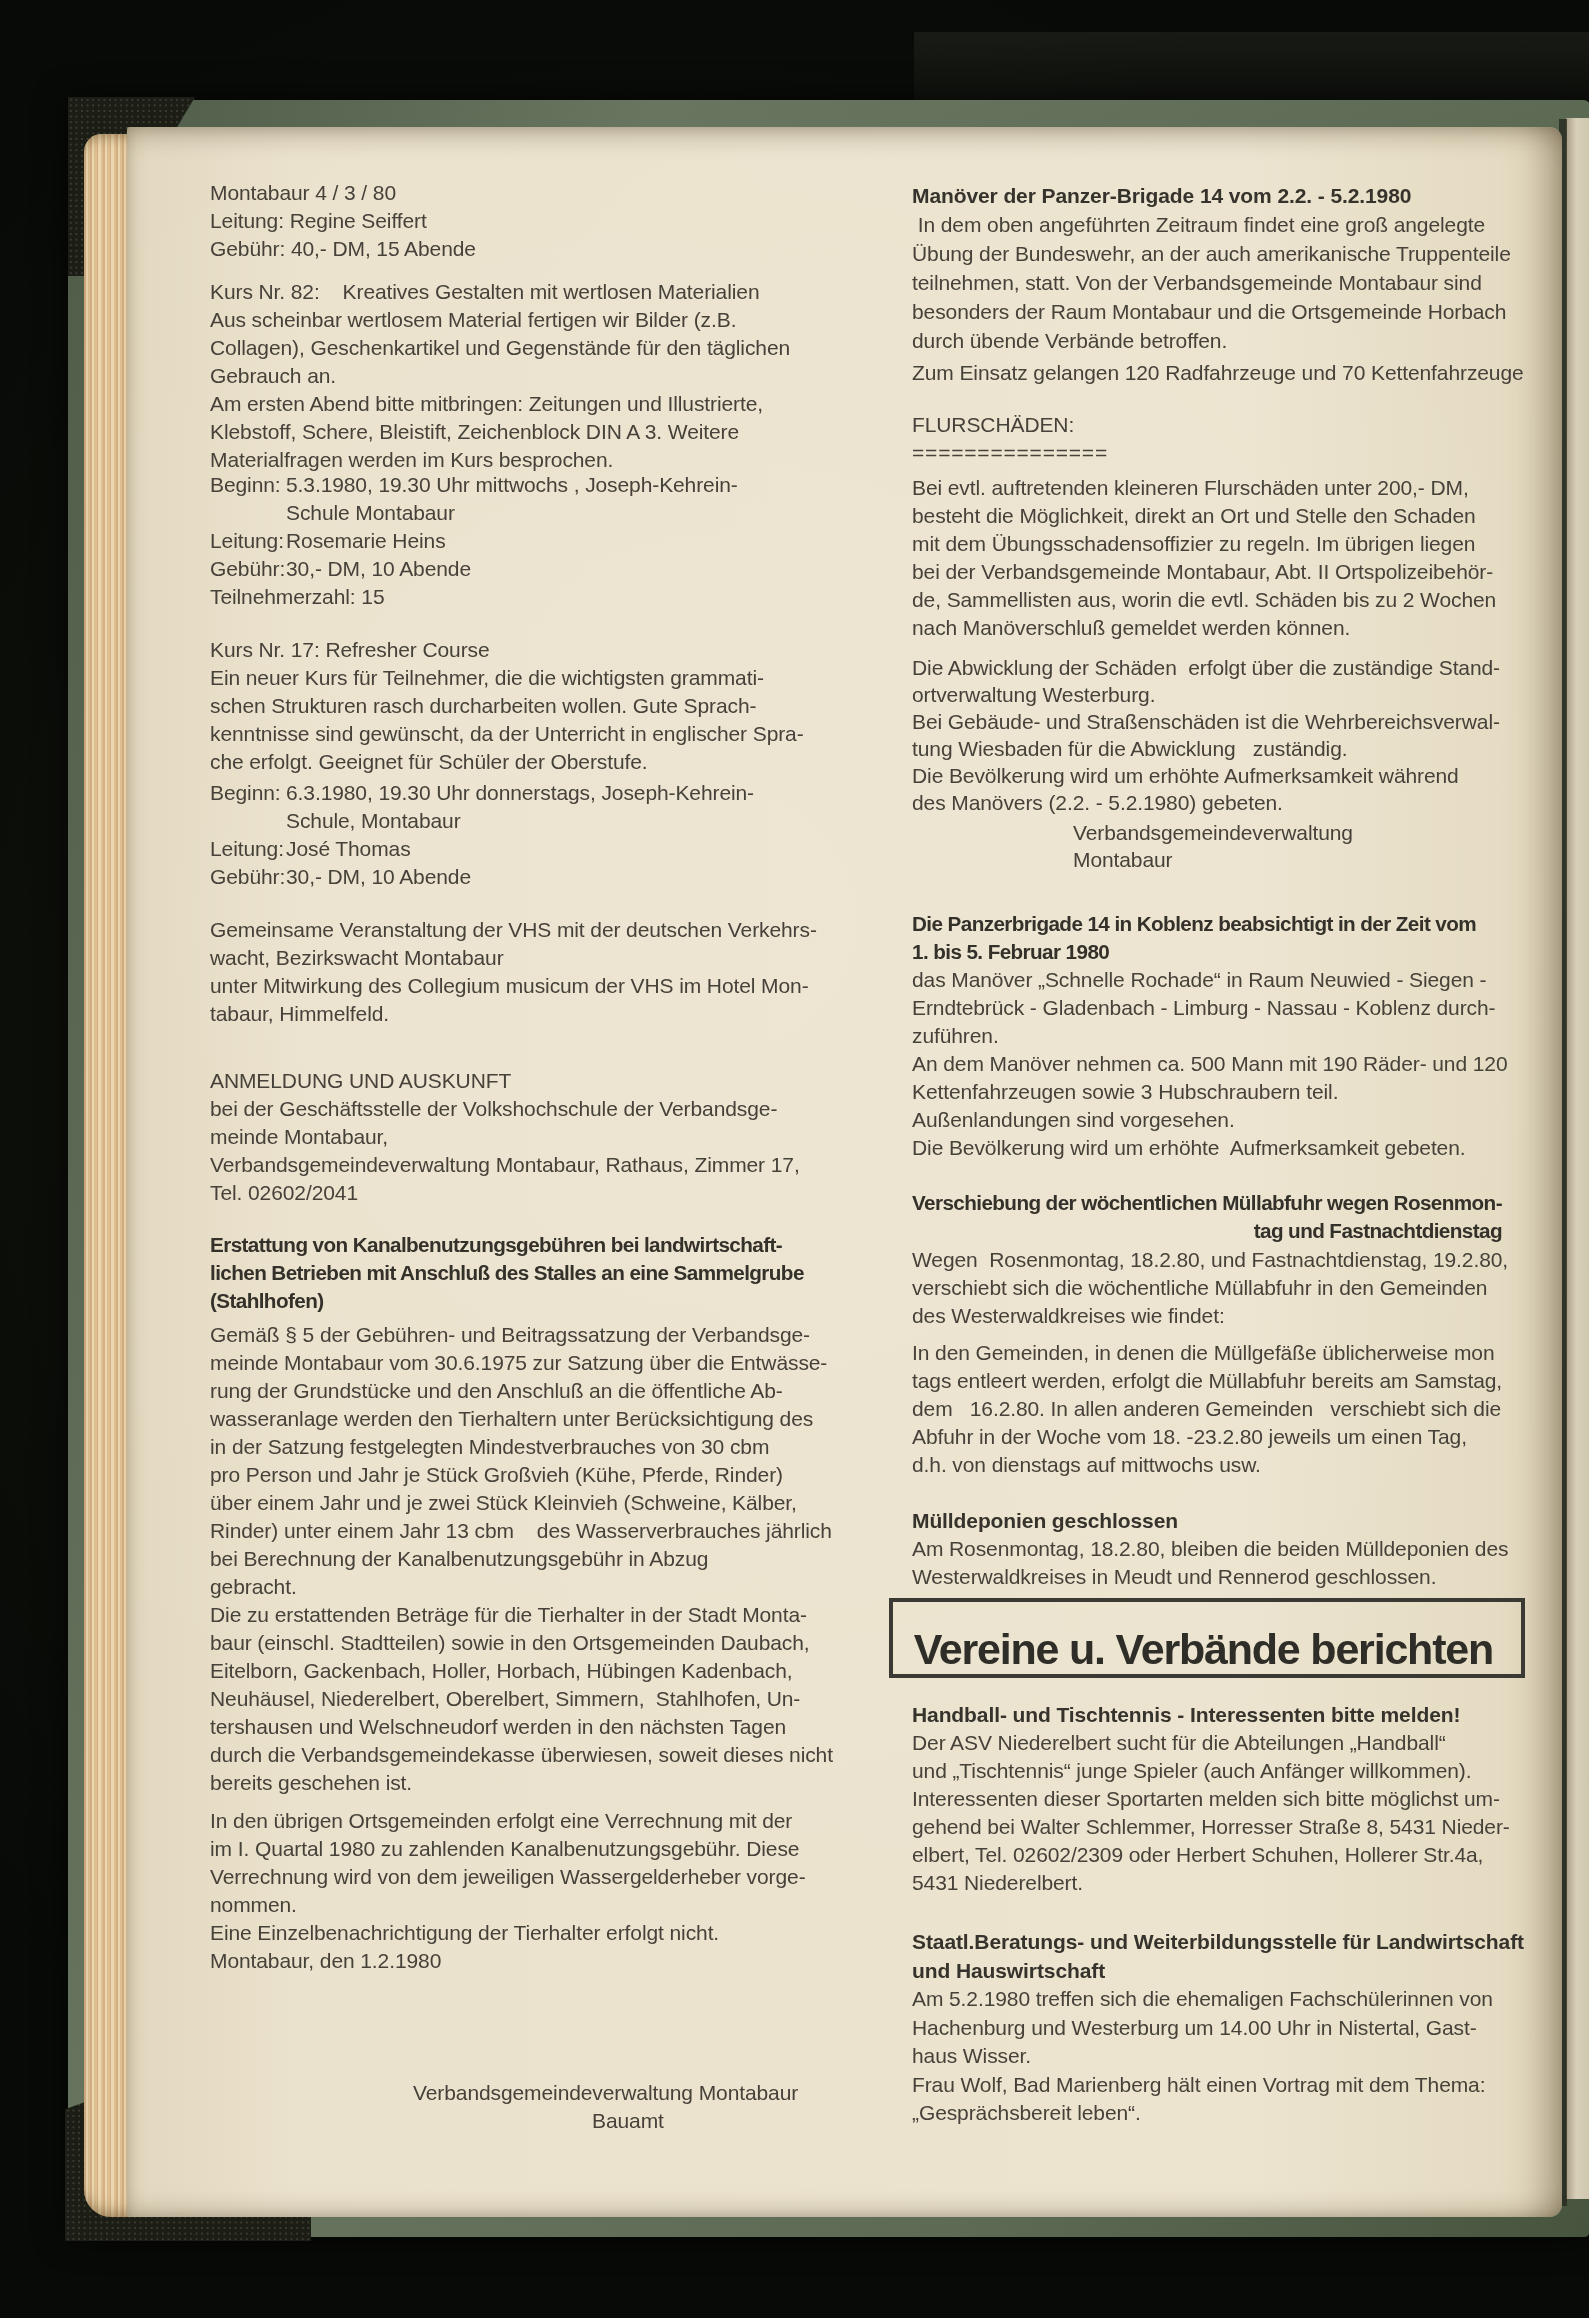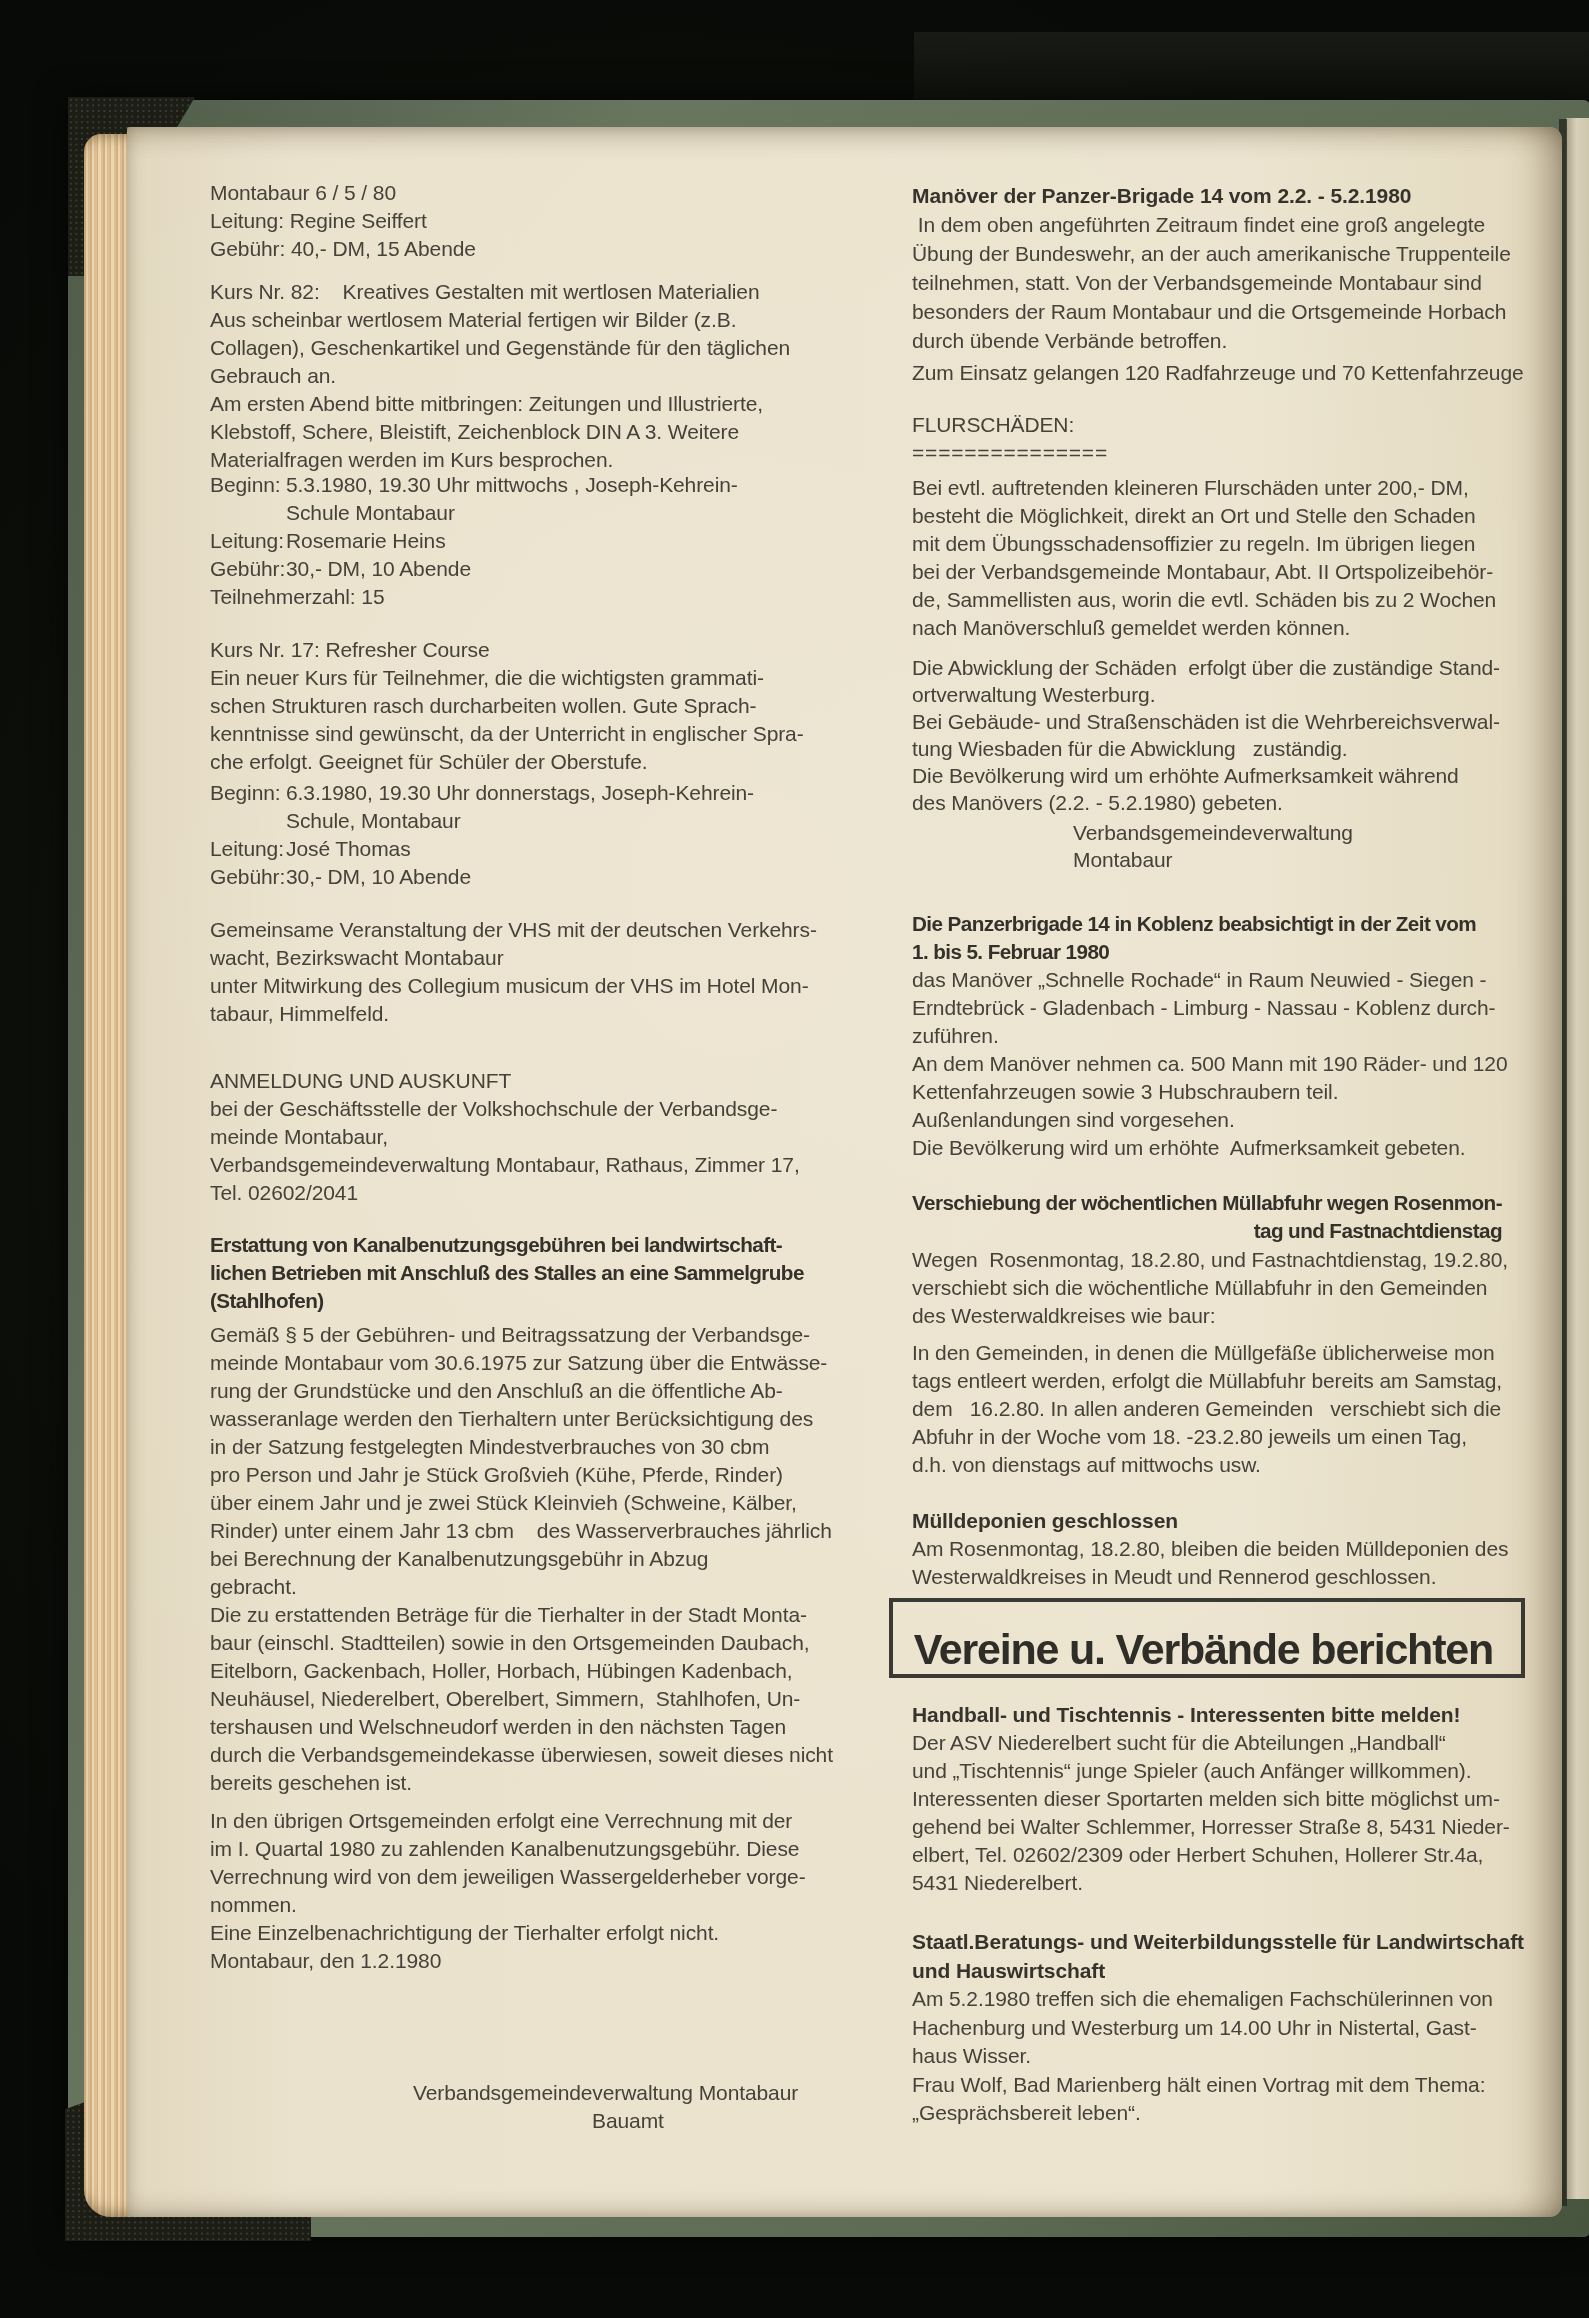--- a/index.html
+++ b/index.html
@@ -69,21 +69,21 @@
 <div class="gloss"></div>
 <div class="page2"></div>
 <div class="gutter"></div>
 <div class="edge-stack"></div>
 
 <div class="page">
   <div class="vbox">
     <span>Vereine u. Verbände berichten</span>
   </div>
 <div class="col" style="left: 83px; width: 699px;">
-      <div class="blk" style="top: 52px;"><div class="ln">Montabaur 6 / 5 / 80</div><div class="ln">Leitung: Regine Seiffert</div><div class="ln">Gebühr: 40,- DM, 15 Abende</div></div>
+      <div class="blk" style="top: 52px;"><div class="ln">Montabaur 4 / 3 / 80</div><div class="ln">Leitung: Regine Seiffert</div><div class="ln">Gebühr: 40,- DM, 15 Abende</div></div>
       <div class="blk" style="top: 151px;"><div class="ln">Kurs Nr. 82:    Kreatives Gestalten mit wertlosen Materialien</div><div class="ln">Aus scheinbar wertlosem Material fertigen wir Bilder (z.B.</div><div class="ln">Collagen), Geschenkartikel und Gegenstände für den täglichen</div><div class="ln">Gebrauch an.</div><div class="ln">Am ersten Abend bitte mitbringen: Zeitungen und Illustrierte,</div><div class="ln">Klebstoff, Schere, Bleistift, Zeichenblock DIN A 3. Weitere</div><div class="ln">Materialfragen werden im Kurs besprochen.</div></div>
       <div class="blk" style="top: 344px;"><div class="ln" style="padding-left: 76px;"><span class="lbl">Beginn:</span><span>5.3.1980, 19.30 Uhr mittwochs , Joseph-Kehrein-</span></div><div class="ln" style="padding-left: 76px;"><span>Schule Montabaur</span></div><div class="ln" style="padding-left: 76px;"><span class="lbl">Leitung:</span><span>Rosemarie Heins</span></div><div class="ln" style="padding-left: 76px;"><span class="lbl">Gebühr:</span><span>30,- DM, 10 Abende</span></div><div class="ln"><span>Teilnehmerzahl: 15</span></div></div>
       <div class="blk" style="top: 509px;"><div class="ln">Kurs Nr. 17: Refresher Course</div><div class="ln">Ein neuer Kurs für Teilnehmer, die die wichtigsten grammati-</div><div class="ln">schen Strukturen rasch durcharbeiten wollen. Gute Sprach-</div><div class="ln">kenntnisse sind gewünscht, da der Unterricht in englischer Spra-</div><div class="ln">che erfolgt. Geeignet für Schüler der Oberstufe.</div></div>
       <div class="blk" style="top: 652px;"><div class="ln" style="padding-left: 76px;"><span class="lbl">Beginn:</span><span>6.3.1980, 19.30 Uhr donnerstags, Joseph-Kehrein-</span></div><div class="ln" style="padding-left: 76px;"><span>Schule, Montabaur</span></div><div class="ln" style="padding-left: 76px;"><span class="lbl">Leitung:</span><span>José Thomas</span></div><div class="ln" style="padding-left: 76px;"><span class="lbl">Gebühr:</span><span>30,- DM, 10 Abende</span></div></div>
       <div class="blk" style="top: 789px;"><div class="ln">Gemeinsame Veranstaltung der VHS mit der deutschen Verkehrs-</div><div class="ln">wacht, Bezirkswacht Montabaur</div><div class="ln">unter Mitwirkung des Collegium musicum der VHS im Hotel Mon-</div><div class="ln">tabaur, Himmelfeld.</div></div>
       <div class="blk" style="top: 940px;"><div class="ln">ANMELDUNG UND AUSKUNFT</div><div class="ln">bei der Geschäftsstelle der Volkshochschule der Verbandsge-</div><div class="ln">meinde Montabaur,</div><div class="ln">Verbandsgemeindeverwaltung Montabaur, Rathaus, Zimmer 17,</div><div class="ln">Tel. 02602/2041</div></div>
       <div class="blk h" style="top: 1104px;"><div class="ln">Erstattung von Kanalbenutzungsgebühren bei landwirtschaft-</div><div class="ln">lichen Betrieben mit Anschluß des Stalles an eine Sammelgrube</div><div class="ln">(Stahlhofen)</div></div>
       <div class="blk" style="top: 1194px;"><div class="ln">Gemäß § 5 der Gebühren- und Beitragssatzung der Verbandsge-</div><div class="ln">meinde Montabaur vom 30.6.1975 zur Satzung über die Entwässe-</div><div class="ln">rung der Grundstücke und den Anschluß an die öffentliche Ab-</div><div class="ln">wasseranlage werden den Tierhaltern unter Berücksichtigung des</div><div class="ln">in der Satzung festgelegten Mindestverbrauches von 30 cbm</div><div class="ln">pro Person und Jahr je Stück Großvieh (Kühe, Pferde, Rinder)</div><div class="ln">über einem Jahr und je zwei Stück Kleinvieh (Schweine, Kälber,</div><div class="ln">Rinder) unter einem Jahr 13 cbm    des Wasserverbrauches jährlich</div><div class="ln">bei Berechnung der Kanalbenutzungsgebühr in Abzug</div><div class="ln">gebracht.</div><div class="ln">Die zu erstattenden Beträge für die Tierhalter in der Stadt Monta-</div><div class="ln">baur (einschl. Stadtteilen) sowie in den Ortsgemeinden Daubach,</div><div class="ln">Eitelborn, Gackenbach, Holler, Horbach, Hübingen Kadenbach,</div><div class="ln">Neuhäusel, Niederelbert, Oberelbert, Simmern,  Stahlhofen, Un-</div><div class="ln">tershausen und Welschneudorf werden in den nächsten Tagen</div><div class="ln">durch die Verbandsgemeindekasse überwiesen, soweit dieses nicht</div><div class="ln">bereits geschehen ist.</div></div>
       <div class="blk" style="top: 1680px;"><div class="ln">In den übrigen Ortsgemeinden erfolgt eine Verrechnung mit der</div><div class="ln">im I. Quartal 1980 zu zahlenden Kanalbenutzungsgebühr. Diese</div><div class="ln">Verrechnung wird von dem jeweiligen Wassergelderheber vorge-</div><div class="ln">nommen.</div><div class="ln">Eine Einzelbenachrichtigung der Tierhalter erfolgt nicht.</div><div class="ln">Montabaur, den 1.2.1980</div></div>
       <div class="blk" style="top: 1952px;"><div class="ln" style="padding-left: 203px;"><span>Verbandsgemeindeverwaltung Montabaur</span></div><div class="ln" style="padding-left: 382px;"><span>Bauamt</span></div></div>
@@ -91,20 +91,20 @@
     <div class="col" style="left: 785px; width: 795px;">
       <div class="blk" style="top: 54px; line-height: 29px;"><div class="ln bold"><span>Manöver der Panzer-Brigade 14 vom 2.2. - 5.2.1980</span></div><div class="ln"> In dem oben angeführten Zeitraum findet eine groß angelegte</div><div class="ln">Übung der Bundeswehr, an der auch amerikanische Truppenteile</div><div class="ln">teilnehmen, statt. Von der Verbandsgemeinde Montabaur sind</div><div class="ln">besonders der Raum Montabaur und die Ortsgemeinde Horbach</div><div class="ln">durch übende Verbände betroffen.</div></div>
       <div class="blk" style="top: 232px;"><div class="ln">Zum Einsatz gelangen 120 Radfahrzeuge und 70 Kettenfahrzeuge</div></div>
       <div class="blk" style="top: 284px;"><div class="ln">FLURSCHÄDEN:</div><div class="ln rule"><span>===============</span></div></div>
       <div class="blk" style="top: 347px; line-height: 28px;"><div class="ln">Bei evtl. auftretenden kleineren Flurschäden unter 200,- DM,</div><div class="ln">besteht die Möglichkeit, direkt an Ort und Stelle den Schaden</div><div class="ln">mit dem Übungsschadensoffizier zu regeln. Im übrigen liegen</div><div class="ln">bei der Verbandsgemeinde Montabaur, Abt. II Ortspolizeibehör-</div><div class="ln">de, Sammellisten aus, worin die evtl. Schäden bis zu 2 Wochen</div><div class="ln">nach Manöverschluß gemeldet werden können.</div></div>
       <div class="blk" style="top: 527px; line-height: 27px;"><div class="ln">Die Abwicklung der Schäden  erfolgt über die zuständige Stand-</div><div class="ln">ortverwaltung Westerburg.</div><div class="ln">Bei Gebäude- und Straßenschäden ist die Wehrbereichsverwal-</div><div class="ln">tung Wiesbaden für die Abwicklung   zuständig.</div><div class="ln">Die Bevölkerung wird um erhöhte Aufmerksamkeit während</div><div class="ln">des Manövers (2.2. - 5.2.1980) gebeten.</div></div>
       <div class="blk" style="top: 692px; line-height: 27px;"><div class="ln" style="padding-left: 161px;"><span>Verbandsgemeindeverwaltung</span></div><div class="ln" style="padding-left: 161px;"><span>Montabaur</span></div></div>
       <div class="blk h" style="top: 783px; line-height: 28px;"><div class="ln">Die Panzerbrigade 14 in Koblenz beabsichtigt in der Zeit vom</div><div class="ln">1. bis 5. Februar 1980</div></div>
       <div class="blk" style="top: 839px; line-height: 28px;"><div class="ln">das Manöver „Schnelle Rochade“ in Raum Neuwied - Siegen -</div><div class="ln">Erndtebrück - Gladenbach - Limburg - Nassau - Koblenz durch-</div><div class="ln">zuführen.</div><div class="ln">An dem Manöver nehmen ca. 500 Mann mit 190 Räder- und 120</div><div class="ln">Kettenfahrzeugen sowie 3 Hubschraubern teil.</div><div class="ln">Außenlandungen sind vorgesehen.</div><div class="ln">Die Bevölkerung wird um erhöhte  Aufmerksamkeit gebeten.</div></div>
       <div class="blk h" style="top: 1062px; line-height: 28px; text-align: right;"><div class="ln">Verschiebung der wöchentlichen Müllabfuhr wegen Rosenmon-</div><div class="ln">tag und Fastnachtdienstag</div></div>
-      <div class="blk" style="top: 1119px; line-height: 28px;"><div class="ln">Wegen  Rosenmontag, 18.2.80, und Fastnachtdienstag, 19.2.80,</div><div class="ln">verschiebt sich die wöchentliche Müllabfuhr in den Gemeinden</div><div class="ln">des Westerwaldkreises wie baur:</div></div>
+      <div class="blk" style="top: 1119px; line-height: 28px;"><div class="ln">Wegen  Rosenmontag, 18.2.80, und Fastnachtdienstag, 19.2.80,</div><div class="ln">verschiebt sich die wöchentliche Müllabfuhr in den Gemeinden</div><div class="ln">des Westerwaldkreises wie findet:</div></div>
       <div class="blk" style="top: 1212px; line-height: 28px;"><div class="ln">In den Gemeinden, in denen die Müllgefäße üblicherweise mon</div><div class="ln">tags entleert werden, erfolgt die Müllabfuhr bereits am Samstag,</div><div class="ln">dem   16.2.80. In allen anderen Gemeinden   verschiebt sich die</div><div class="ln">Abfuhr in der Woche vom 18. -23.2.80 jeweils um einen Tag,</div><div class="ln">d.h. von dienstags auf mittwochs usw.</div></div>
       <div class="blk" style="top: 1380px; line-height: 28px;"><div class="ln bold"><span>Mülldeponien geschlossen</span></div><div class="ln">Am Rosenmontag, 18.2.80, bleiben die beiden Mülldeponien des</div><div class="ln">Westerwaldkreises in Meudt und Rennerod geschlossen.</div></div>
       <div class="blk" style="top: 1574px; line-height: 28px;"><div class="ln bold"><span>Handball- und Tischtennis - Interessenten bitte melden!</span></div><div class="ln">Der ASV Niederelbert sucht für die Abteilungen „Handball“</div><div class="ln">und „Tischtennis“ junge Spieler (auch Anfänger willkommen).</div><div class="ln">Interessenten dieser Sportarten melden sich bitte möglichst um-</div><div class="ln">gehend bei Walter Schlemmer, Horresser Straße 8, 5431 Nieder-</div><div class="ln">elbert, Tel. 02602/2309 oder Herbert Schuhen, Hollerer Str.4a,</div><div class="ln">5431 Niederelbert.</div></div>
       <div class="blk" style="top: 1801px; line-height: 28.5px;"><div class="ln bold"><span>Staatl.Beratungs- und Weiterbildungsstelle für Landwirtschaft</span></div><div class="ln bold"><span>und Hauswirtschaft</span></div><div class="ln">Am 5.2.1980 treffen sich die ehemaligen Fachschülerinnen von</div><div class="ln">Hachenburg und Westerburg um 14.00 Uhr in Nistertal, Gast-</div><div class="ln">haus Wisser.</div><div class="ln">Frau Wolf, Bad Marienberg hält einen Vortrag mit dem Thema:</div><div class="ln">„Gesprächsbereit leben“.</div></div>
     </div>
   </div>
 
 
 </body></html>

